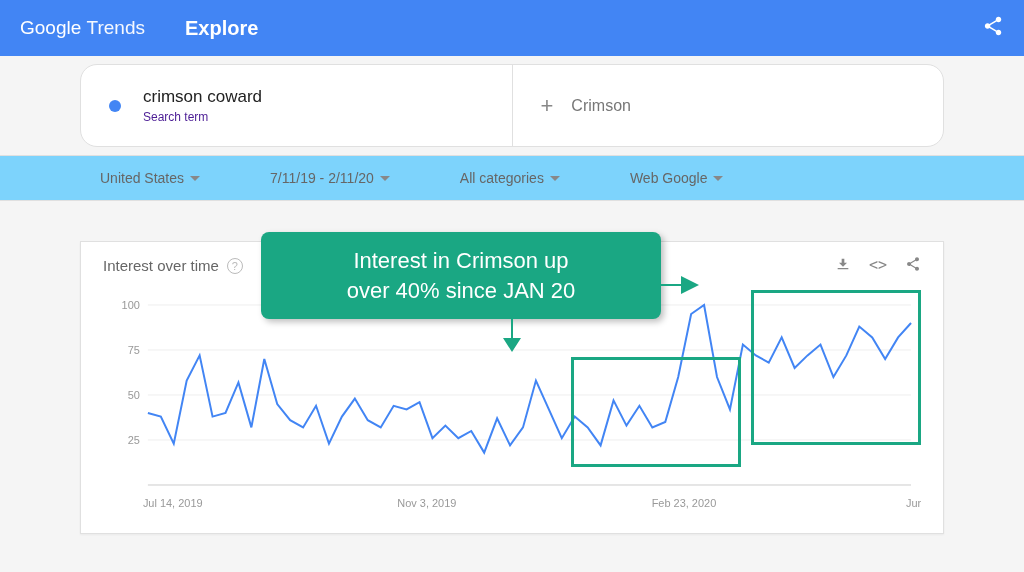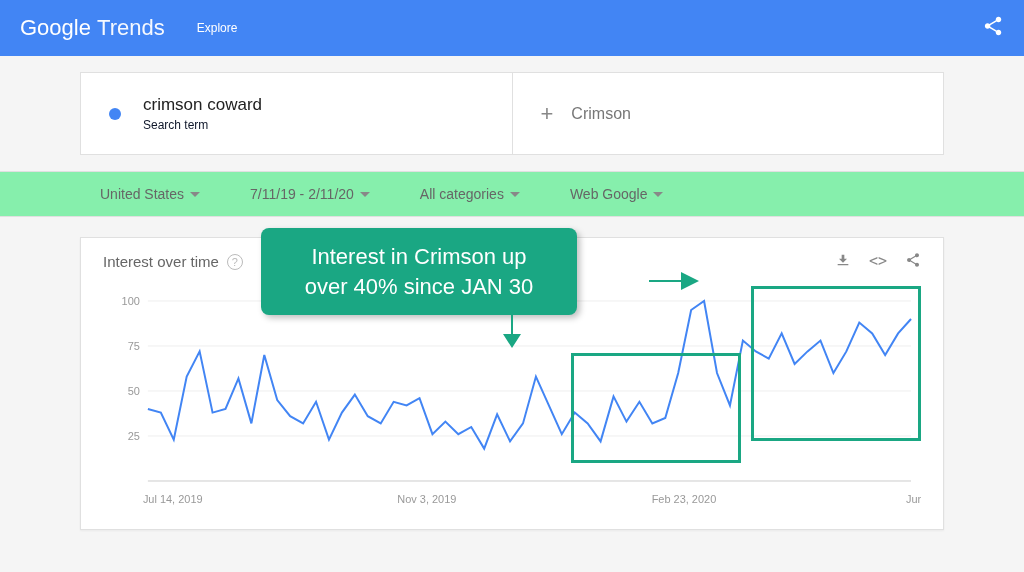--- a/index.html
+++ b/index.html
@@ -1,39 +1,39 @@
 <!DOCTYPE html>
 <html><head>
 <meta charset="utf-8">
 <style>
   * { box-sizing: border-box; margin: 0; padding: 0; }
   body { font-family: Arial, "Helvetica Neue", Helvetica, sans-serif; background: #f5f5f5; width: 1024px; height: 572px; overflow: hidden; }
   .header { background: #4285f4; height: 56px; display: flex; align-items: center; padding: 0 20px; color: #fff; }
-  .logo { font-size: 22px; font-weight: 400; }
+  .logo { font-size: 19px; font-weight: 400; }
   .logo .g1 { font-weight: 500; }
   .logo .t1 { font-weight: 300; opacity: 0.95; }
-  .explore { margin-left: 32px; font-size: 12px; font-weight: 400; }
+  .explore { margin-left: 40px; font-size: 20px; font-weight: 700; }
   .share { margin-left: auto; }
   .share svg { width: 22px; height: 22px; fill: #fff; }
   .content { padding: 0; }
   .card { background: #fff; border: 1px solid #e0e0e0; }
-  .search-row { display: flex; margin: 16px 80px; }
+  .search-row { display: flex; margin: 8px 80px; border-radius: 17px; }
   .search-cell { flex: 1; padding: 22px 28px; display: flex; align-items: center; }
   .search-cell + .search-cell { border-left: 1px solid #e0e0e0; }
   .dot { width: 12px; height: 12px; border-radius: 50%; background: #4285f4; margin-right: 22px; }
   .term-block { display: flex; flex-direction: column; }
   .term-text { font-size: 17px; color: #222; }
-  .term-sub { font-size: 12px; color: #0f172a; margin-top: 3px; }
+  .term-sub { font-size: 12px; color: #4c1d95; margin-top: 3px; }
   .compare-cell { color: #777; font-size: 16px; }
   .plus { font-size: 22px; margin-right: 18px; color: #888; font-weight: 300; }
-  .filters { display: flex; padding: 14px 100px; gap: 50px; border-top: 1px solid #e0e0e0; border-bottom: 1px solid #e0e0e0; background: #86efac; }
+  .filters { display: flex; padding: 14px 100px; gap: 70px; border-top: 1px solid #e0e0e0; border-bottom: 1px solid #e0e0e0; background: #7dd3fc; }
   .filter-item { display: flex; align-items: center; color: #666; font-size: 14px; cursor: pointer; }
   .filter-item .caret { margin-left: 6px; }
   .caret { width: 0; height: 0; border-left: 5px solid transparent; border-right: 5px solid transparent; border-top: 5px solid #888; display: inline-block; }
-  .chart-card { margin: 20px 80px 0; background: #fff; border: 1px solid #e0e0e0; box-shadow: 0 1px 2px rgba(0,0,0,0.05); position: relative; }
+  .chart-card { margin: 40px 80px 0; background: #fff; border: 1px solid #e0e0e0; box-shadow: 0 1px 2px rgba(0,0,0,0.05); position: relative; }
   .chart-head { display: flex; align-items: center; padding: 14px 22px 10px; }
   .chart-title { color: #666; font-size: 15px; }
   .help-icon { width: 16px; height: 16px; border: 1px solid #bbb; border-radius: 50%; color: #bbb; font-size: 11px; display: inline-flex; align-items: center; justify-content: center; margin-left: 8px; }
   .chart-actions { margin-left: auto; display: flex; gap: 18px; color: #888; font-size: 15px; }
   .chart-actions span, .chart-actions svg { cursor: pointer; }
   .chart-body { padding: 10px 22px 18px; position: relative; }
   .chart-svg { width: 100%; height: 220px; display: block; }
   .y-label { font-size: 11px; fill: #999; text-anchor: end; }
   .x-label { font-size: 11px; fill: #999; text-anchor: start; }
   .gridline { stroke: #eee; stroke-width: 1; }
@@ -125,23 +125,23 @@
           <text class="x-label" x="295" y="212">Nov 3, 2019</text>
           <text class="x-label" x="550" y="212">Feb 23, 2020</text>
           <text class="x-label" x="805" y="212">Jun 14, 2020</text>
           <path class="series-line" d="M45 118 L57.96610169491525 121.6 L70.9322033898305 148.6 L83.89830508474577 85.60000000000001 L96.86440677966101 60.400000000000006 L109.83050847457626 121.6 L122.79661016949153 118 L135.76271186440678 87.4 L148.72881355932202 132.4 L161.6949152542373 64.00000000000001 L174.66101694915253 109 L187.6271186440678 125.2 L200.59322033898306 132.4 L213.5593220338983 110.8 L226.52542372881356 148.6 L239.4915254237288 121.6 L252.45762711864407 103.60000000000001 L265.42372881355936 125.2 L278.3898305084746 132.4 L291.3559322033898 110.8 L304.32203389830505 114.4 L317.2881355932203 107.2 L330.2542372881356 143.2 L343.22033898305085 130.6 L356.1864406779661 143.2 L369.1525423728813 136 L382.1186440677966 157.6 L395.08474576271186 123.4 L408.0508474576271 150.4 L421.0169491525424 132.4 L433.9830508474576 85.60000000000001 L446.94915254237293 114.4 L459.91525423728814 143.2 L472.88135593220335 121.6 L485.8474576271187 132.4 L498.8135593220339 150.4 L511.7796610169492 105.4 L524.7457627118645 130.6 L537.7118644067796 110.8 L550.6779661016949 132.4 L563.6440677966101 127 L576.6101694915254 82 L589.5762711864406 19 L602.5423728813558 10 L615.5084745762712 82 L628.4745762711864 114.4 L641.4406779661017 49.599999999999994 L654.4067796610169 60.400000000000006 L667.3728813559322 67.6 L680.3389830508474 42.400000000000006 L693.3050847457627 73 L706.271186440678 60.400000000000006 L719.2372881355932 49.599999999999994 L732.2033898305085 82 L745.1694915254237 60.400000000000006 L758.1355932203389 31.599999999999994 L771.1016949152543 42.400000000000006 L784.0677966101695 64.00000000000001 L797.0338983050848 42.400000000000006 L810 28 "></path>
         </svg>
 
       <div class="annot-box" style="left:490px; top:72px; width:170px; height:110px;"></div>
       <div class="annot-box" style="left:670px; top:5px; width:170px; height:155px;"></div>
     </div>
 
-    <div class="callout" style="left:180px; top:-10px; width:316px;">
+    <div class="callout" style="left:180px; top:-10px; width:400px;">
       <div>Interest in Crimson up</div>
-      <div>over 40% since JAN 30</div>
+      <div>over 40% since JAN 20</div>
       <svg style="position:absolute; left:238px; top:80px;" width="30" height="40">
           <path d="M12 0 L12 26 L4 26 L13 40 L22 26 L14 26 L14 0 Z" fill="#1aa783"></path>
         </svg>
       <svg style="position:absolute; left:388px; top:40px;" width="50" height="30">
           <path d="M0 12 L32 12 L32 4 L50 13 L32 22 L32 14 L0 14 Z" fill="#1aa783"></path>
         </svg>
     </div>
   </div>
 
 </div>

